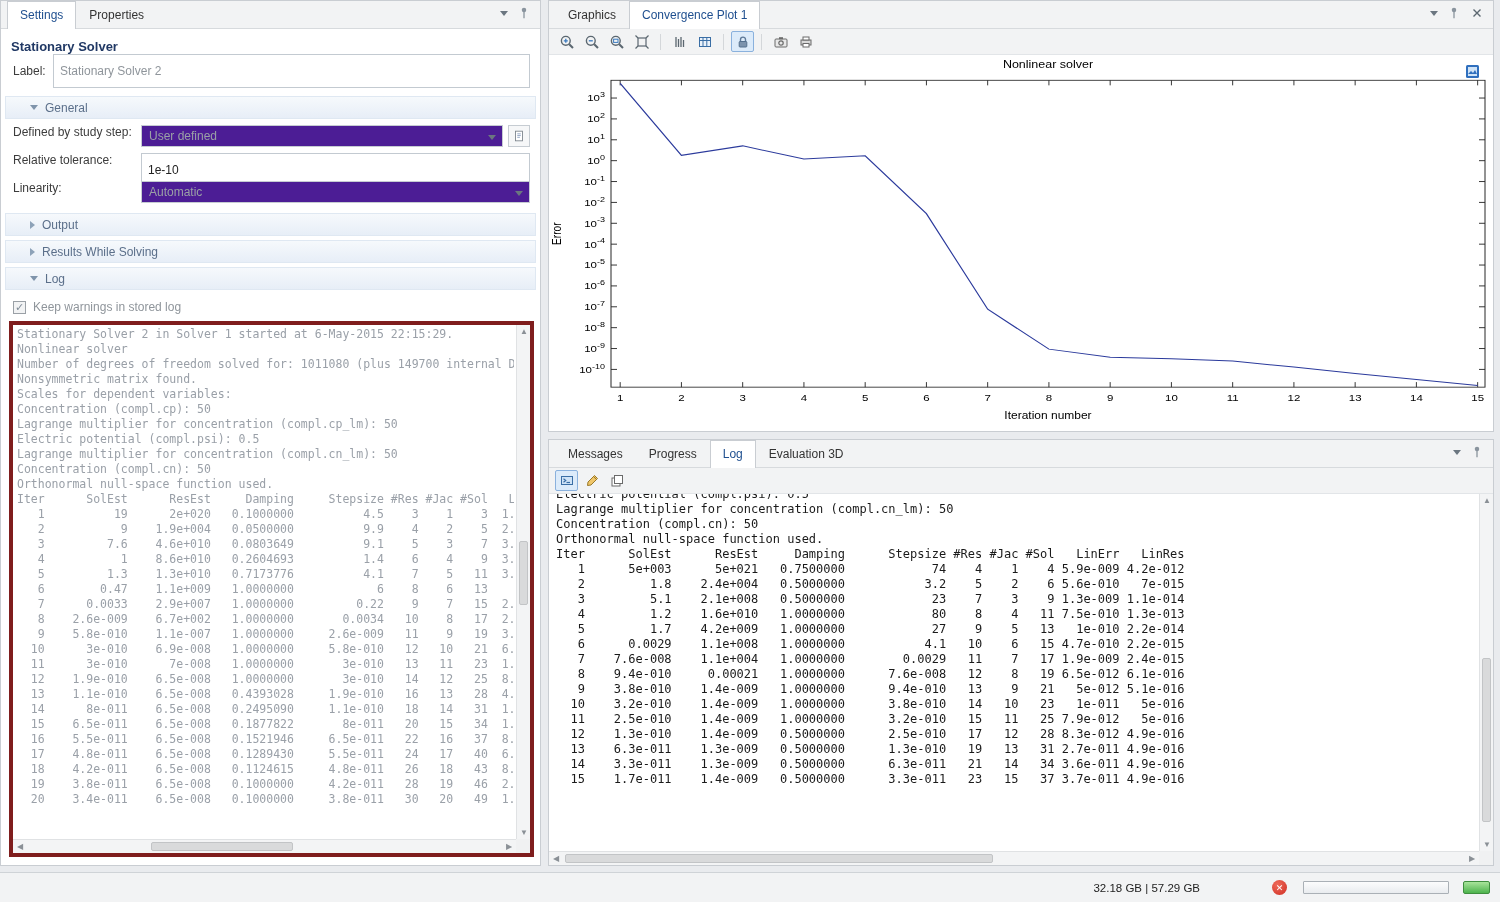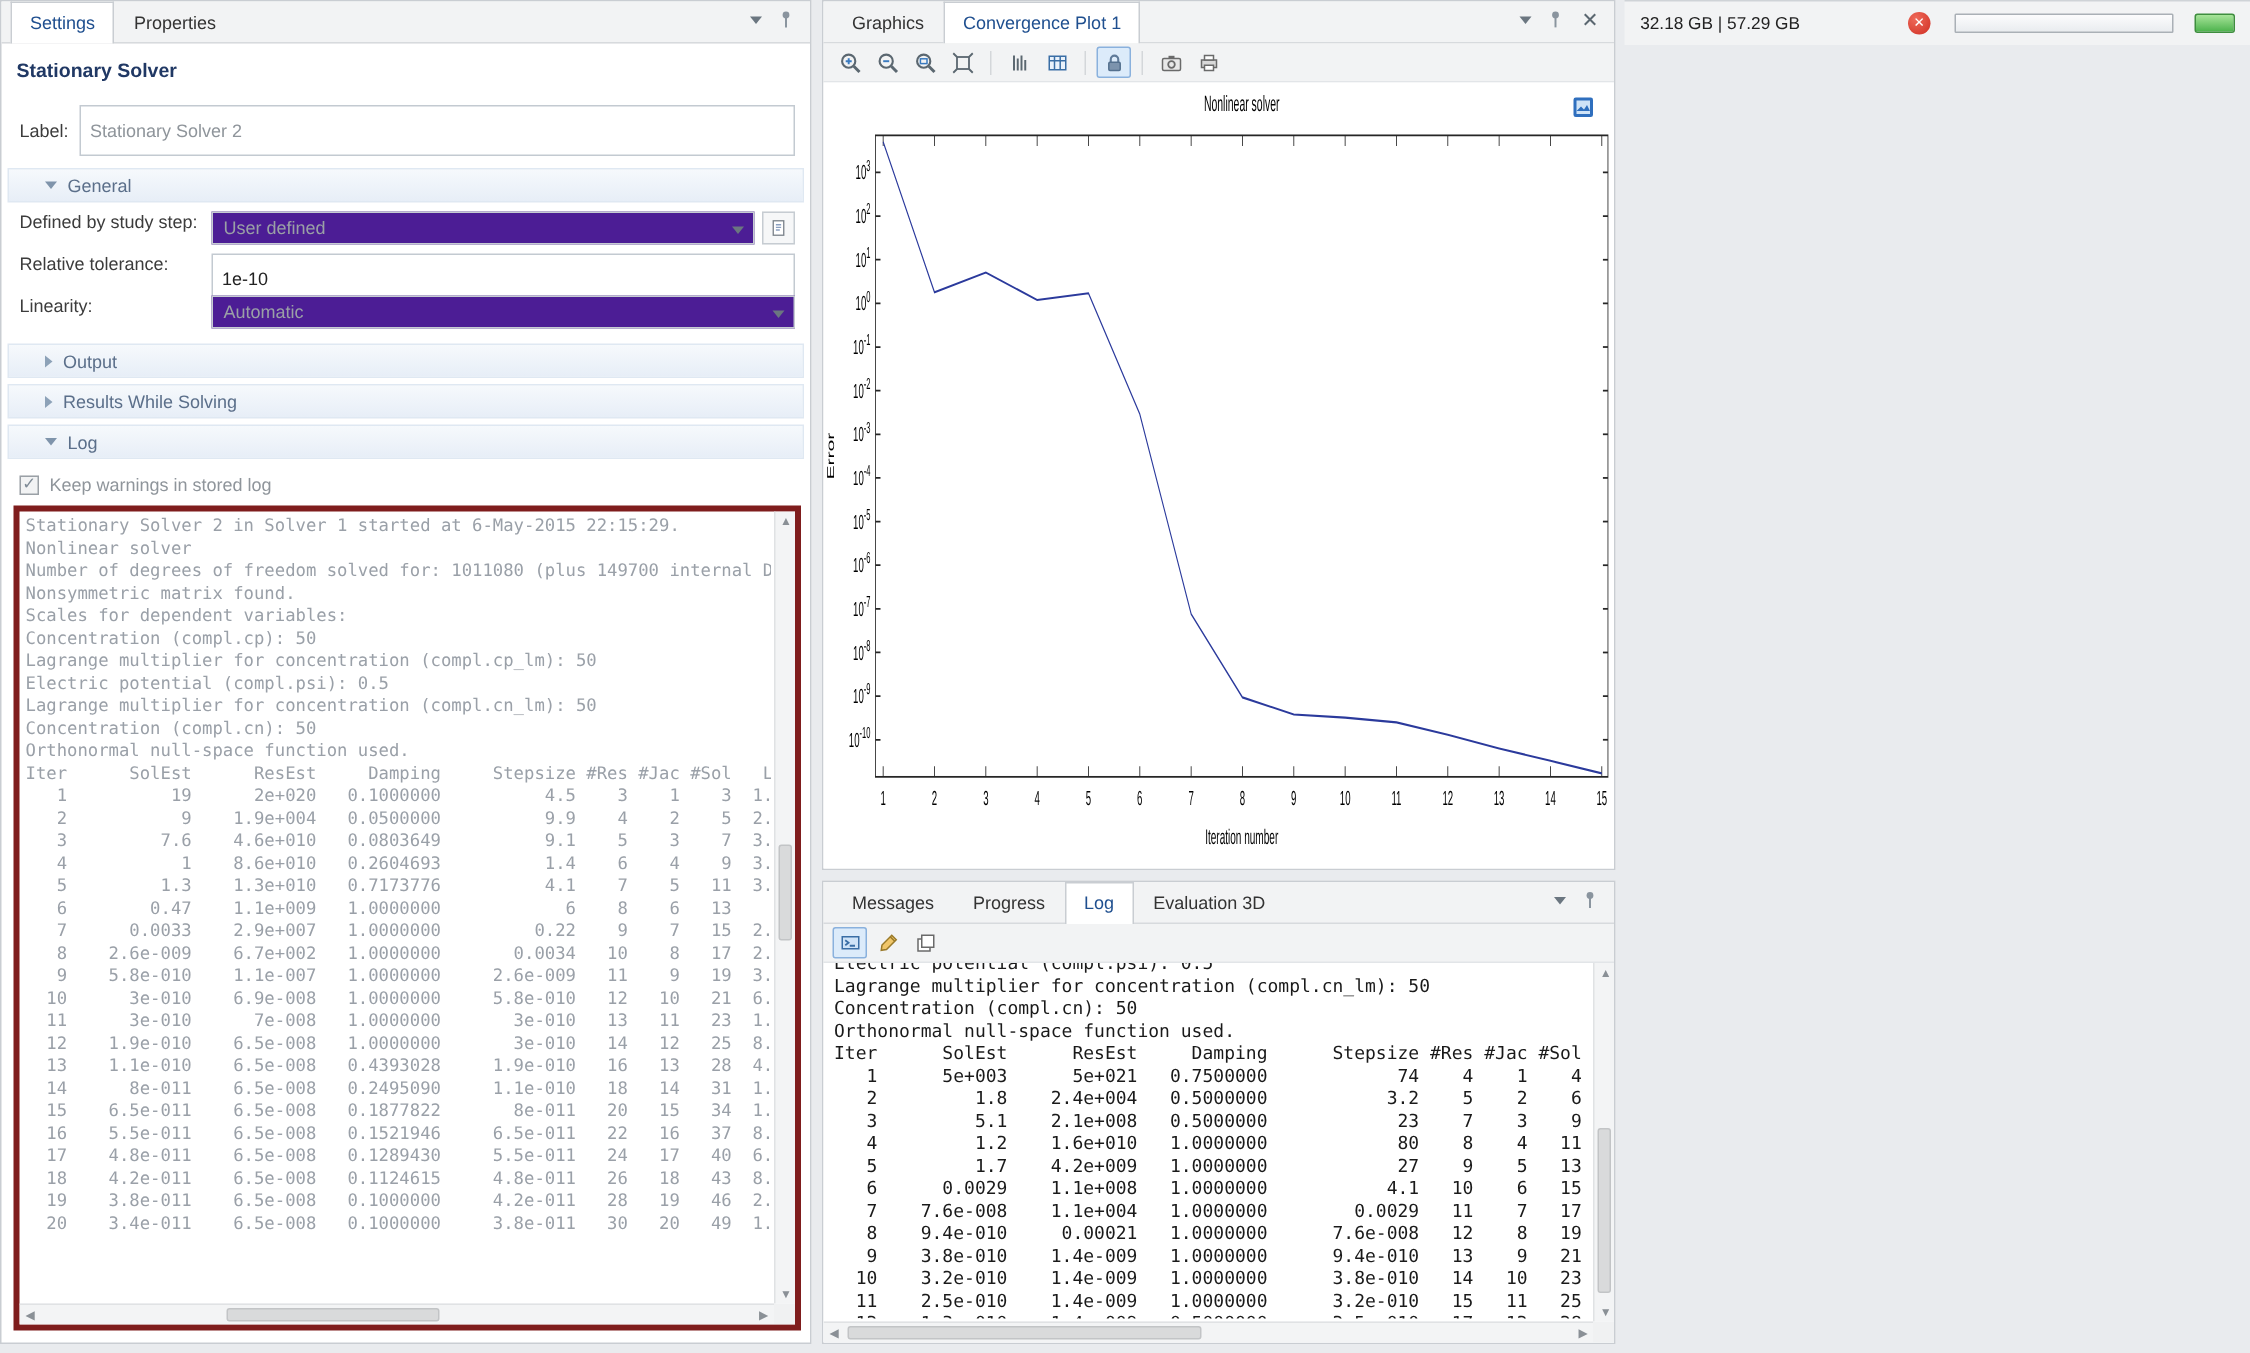--- a/index.html
+++ b/index.html
@@ -1,39 +1,39 @@
 <!DOCTYPE html>
 <html><head>
 <meta charset="utf-8">
 <style>
   *{box-sizing:border-box;margin:0;padding:0}
   html,body{width:1500px;height:902px;overflow:hidden;background:#e9ebee;
     font-family:"Liberation Sans","DejaVu Sans",sans-serif;font-size:12px;color:#222}
-  .app{display:flex;flex-direction:row;width:1500px;height:902px}
+  .app{display:flex;flex-direction:column;width:1500px;height:902px}
   .main{flex:1;display:flex;gap:7px;padding:0 6px 6px 0;min-height:0}
   .panel{background:#fff;border:1px solid #c9cdd2;display:flex;flex-direction:column;min-height:0;min-width:0}
   .left-panel{width:541px;flex:none}
   .right-col{flex:1;display:flex;flex-direction:column;gap:7px;min-width:0}
-  .graphics-panel{height:580px;flex:none}
+  .graphics-panel{height:432px;flex:none}
   .info-panel{flex:1}
 
   
   .tabbar{display:flex;align-items:flex-end;background:#f2f3f4;border-bottom:1px solid #d7dadd;height:28px;padding-left:6px;flex:none}
   .tab{padding:6px 12px 6px;font-size:12px;color:#333;border:1px solid transparent;border-bottom:none;white-space:nowrap}
   .tab.active{background:#fff;border-color:#c9cdd2;color:#1f4f8f;margin-bottom:-1px;padding-bottom:7px}
   .tabbar-right{margin-left:auto;display:flex;align-items:center;gap:9px;padding:0 9px 8px 0}
   .chev{width:0;height:0;border-left:4px solid transparent;border-right:4px solid transparent;border-top:5px solid #6b7680}
   .i16{width:16px;height:16px;display:block}
   .i14{width:14px;height:14px;display:block}
 
   
   .node-title{margin:10px 0 2px 10px;font-size:13px;font-weight:bold;color:#203864}
   .compute-row{display:flex;gap:16px;margin:6px 0 4px 10px;align-items:center}
   .toolbtn{display:flex;align-items:center;gap:5px;color:#333;padding:2px 4px;border-radius:2px}
-  .label-row{display:flex;align-items:center;margin:20px 10px 4px 12px;height:22px}
+  .label-row{display:flex;align-items:center;margin:4px 10px 4px 12px;height:22px}
   .label-cap{width:40px;flex:none;color:#3c3c3c}
   .tinput{flex:1;height:22px;border:1px solid #c3cad1;background:#fff;padding:16px 6px;font:12px "Liberation Sans",sans-serif;color:#222}
   .tinput.dim{color:#8f959b}
   .sec{display:flex;align-items:center;gap:7px;height:23px;margin:10px 4px 0;padding:0 24px;
     background:linear-gradient(#f6f9fc,#e7eef7);border:1px solid #dfe8f2;color:#5b6f8a}
   .sec.tight{margin-top:4px}
   .arr-down{width:0;height:0;border-left:4px solid transparent;border-right:4px solid transparent;border-top:5px solid #7f94ab}
   .arr-right{width:0;height:0;border-top:4px solid transparent;border-bottom:4px solid transparent;border-left:5px solid #8da2b8}
   .frow{display:flex;align-items:flex-start;margin:6px 10px 0 12px;height:22px}
   .flabel{width:128px;flex:none;color:#3c3c3c}

